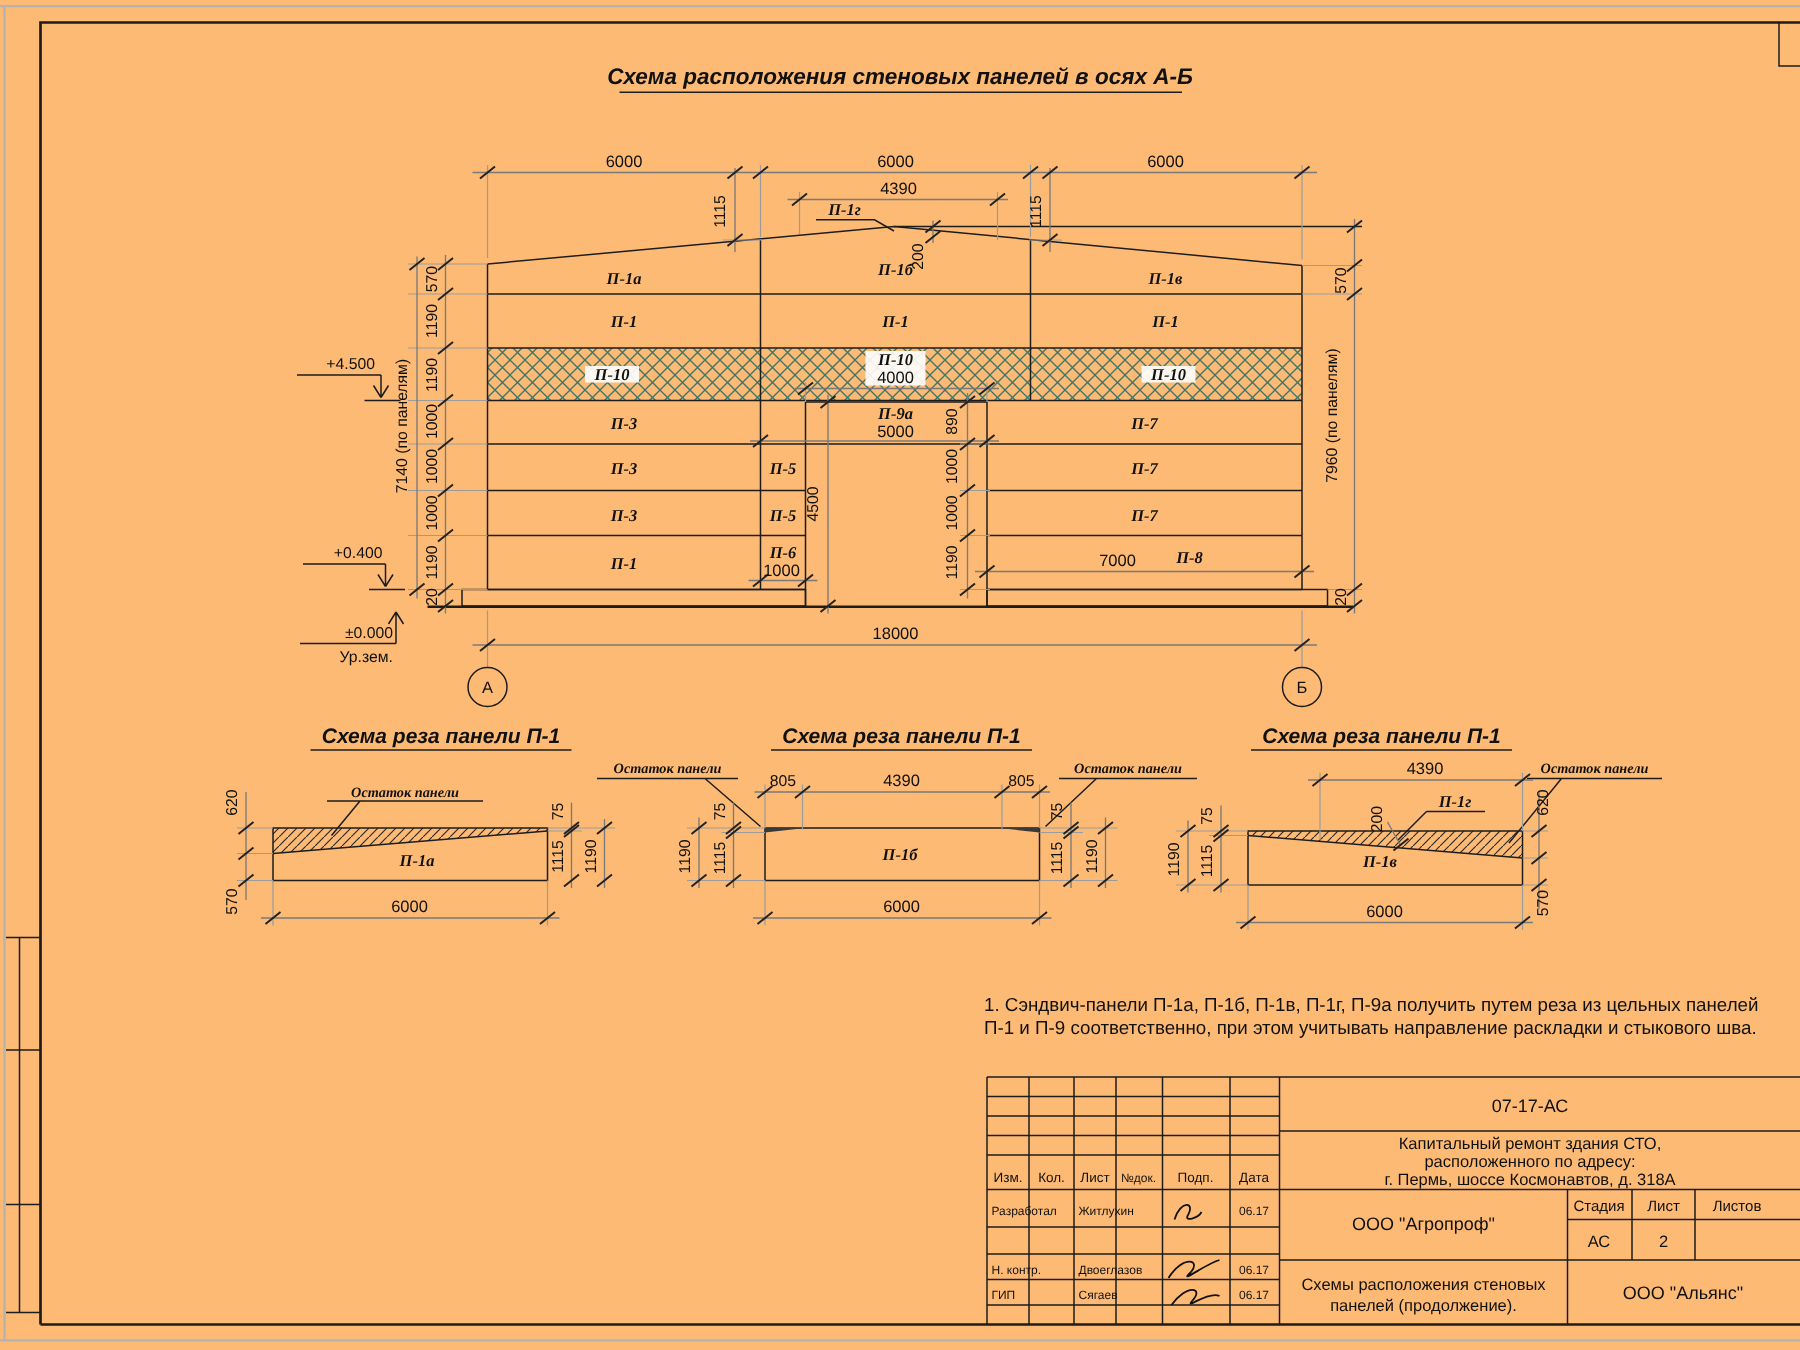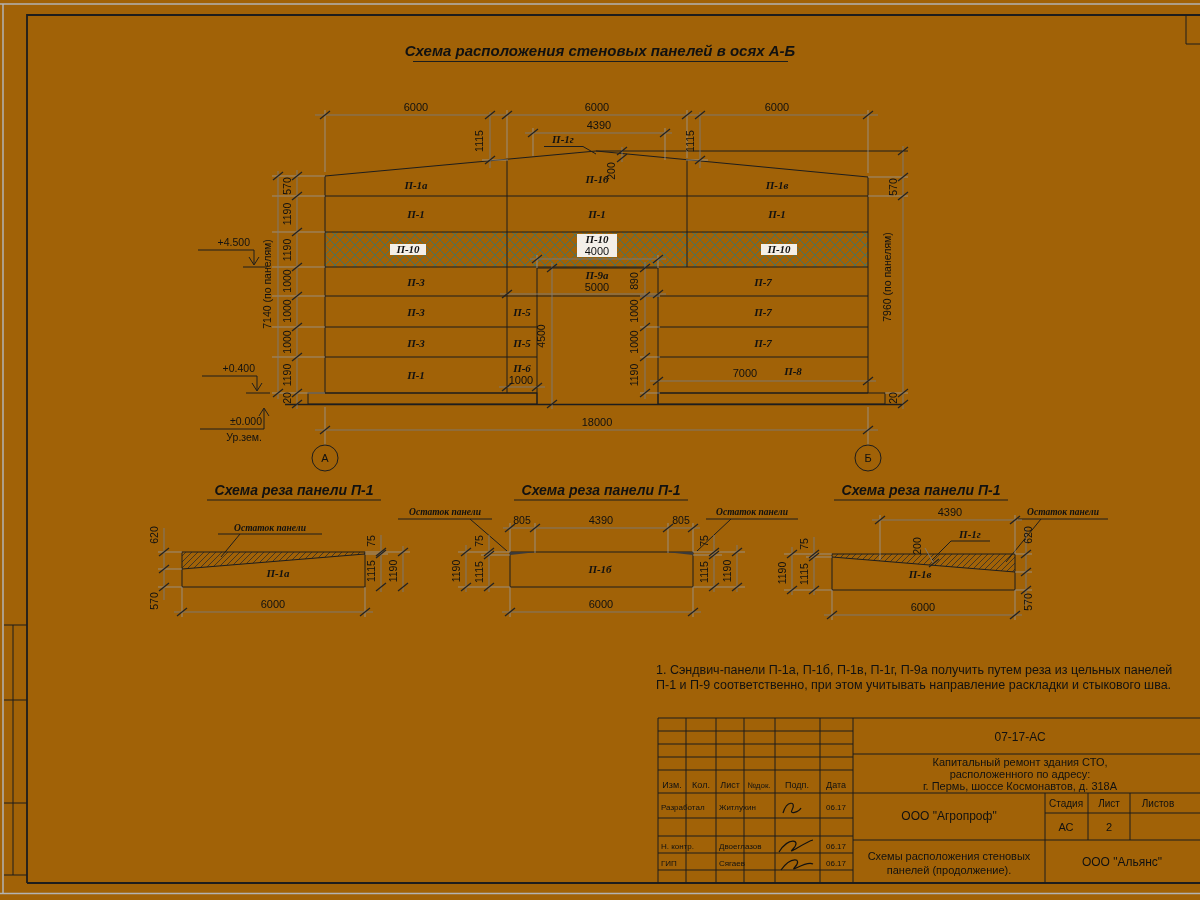--- a/index.html
+++ b/index.html
@@ -1,16 +1,16 @@
 <!DOCTYPE html>
 <html><head>
 <meta charset="utf-8">
 <style>
   html,body{margin:0;padding:0;background:#fff;}
-  #page{position:relative;width:1200px;height:900px;background:#a16207;overflow:hidden;}
+  #page{position:relative;width:1200px;height:900px;background:#fdba74;overflow:hidden;}
   svg{position:absolute;left:0;top:0;}
   text{font-family:"Liberation Sans",sans-serif;fill:#111;}
   .ln{stroke:#1d1d1d;stroke-width:1;fill:none;}
   .lt{stroke:#1d1d1d;stroke-width:1.7;fill:none;}
   .fr{stroke:#1d1d1d;stroke-width:1.8;fill:none;}
   .pg{stroke:#b3b3b3;stroke-width:1.5;fill:none;}
   .dl{stroke:#7a7a7a;stroke-width:.9;fill:none;}
   .xl{stroke:#9b9b9b;stroke-width:.8;fill:none;}
   .tkl{stroke:#222;stroke-width:1.3;fill:none;}
   .dim{font-size:10.5px;text-anchor:middle;}

